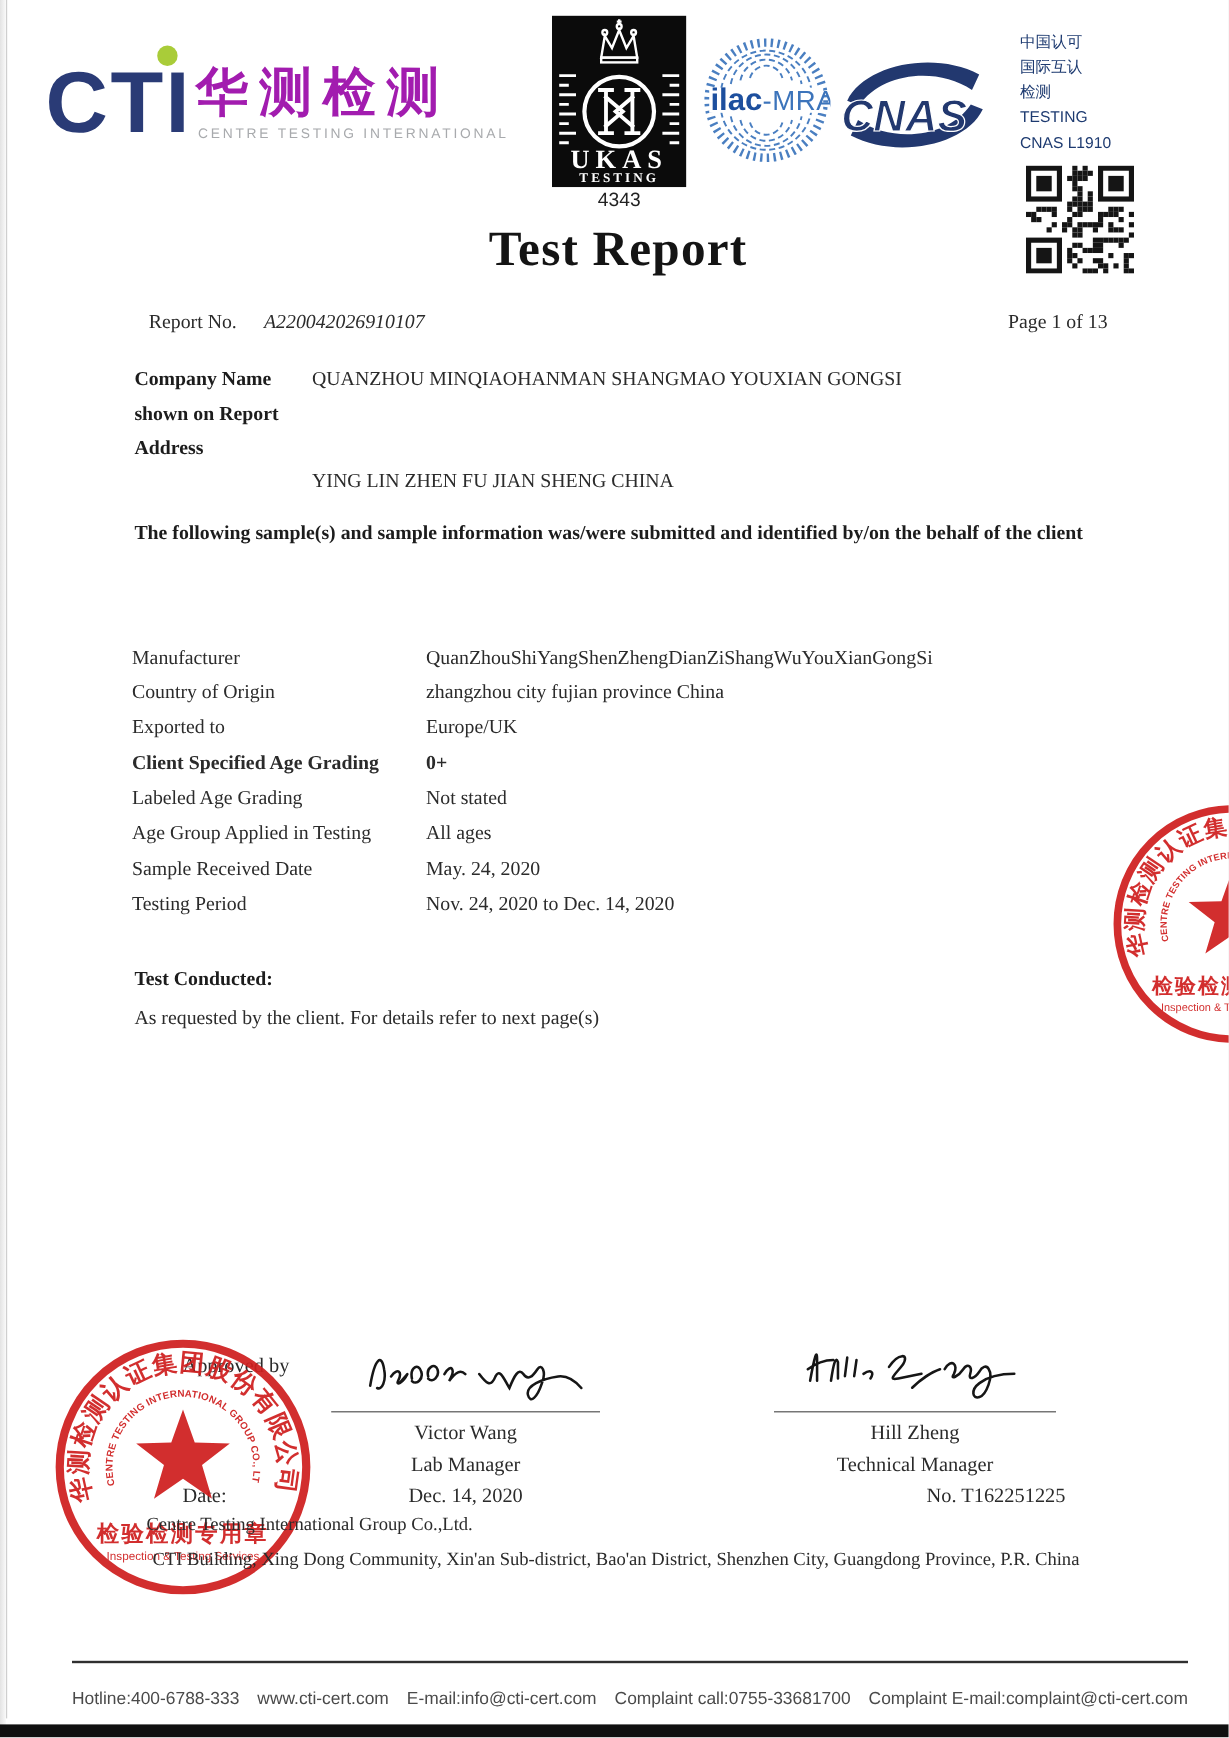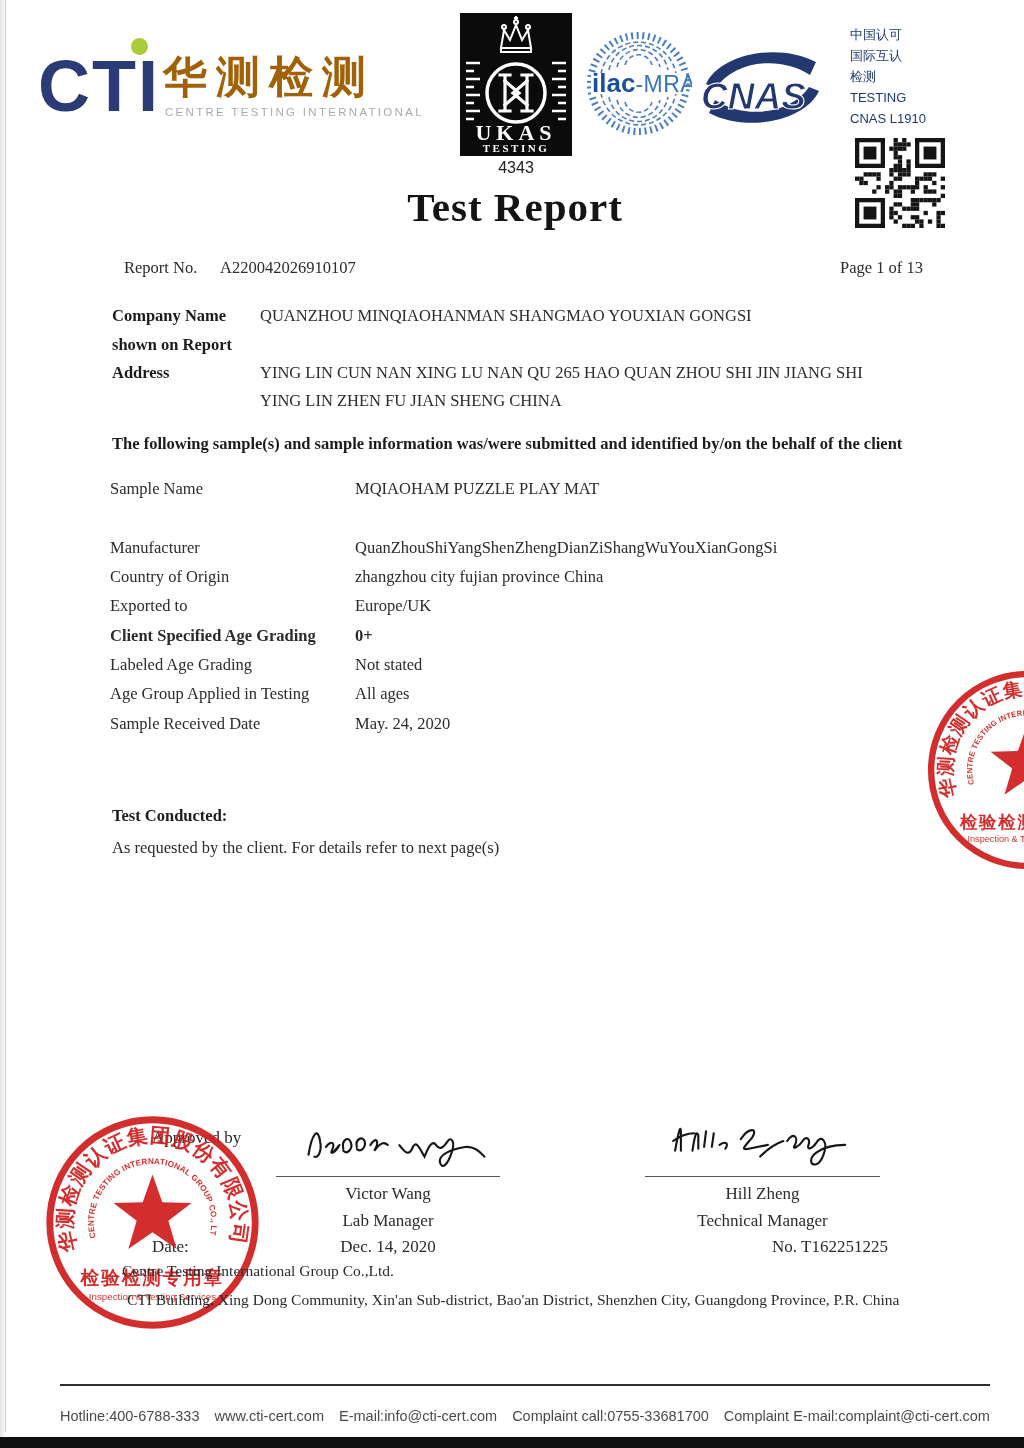--- a/index.html
+++ b/index.html
@@ -9,32 +9,32 @@
     font-family:"Liberation Serif", serif;color:#2b2b2b;
   }
   .abs{position:absolute;}
   .scan-edge{left:0;top:0;width:5px;height:100%;background:linear-gradient(to right,#e3e3e3,#fafafa);}
   .scan-line{left:5px;top:0;width:1px;height:1432px;background:#cfcfcf;}
 
   
   .cti-letters{left:38px;top:50px;font-family:"Liberation Sans",sans-serif;
     font-weight:bold;font-size:72px;line-height:1;color:#2a3b76;letter-spacing:2px;}
   .cti-dot{left:131px;top:38px;width:17px;height:17px;border-radius:50%;background:#a9cc39;}
-  .cti-cn{left:163px;top:56px;font-size:44px;line-height:1;color:#a16207;letter-spacing:9px;font-weight:bold;}
+  .cti-cn{left:163px;top:56px;font-size:44px;line-height:1;color:#a21caf;letter-spacing:9px;font-weight:bold;}
   .cti-sub{left:165px;top:106px;font-family:"Liberation Sans",sans-serif;font-size:11.5px;color:#a8aaad;letter-spacing:2.3px;}
 
   .ukas-num{left:460px;top:159px;width:112px;text-align:center;font-family:"Liberation Sans",sans-serif;font-size:16px;color:#222;}
   .accred{left:850px;top:24px;font-family:"Liberation Sans",sans-serif;font-size:13px;line-height:21px;color:#1d3a70;}
 
   .title{left:0;top:183px;width:1030px;text-align:center;font-size:41px;font-weight:bold;color:#141414;letter-spacing:1px;}
 
   .lbl{font-size:16.5px;}
   .blbl{font-size:16.5px;font-weight:bold;color:#1c1c1c;}
   .report-label{left:124px;top:258px;font-family:Liberation Serif, serif;}
-  .report-no{left:220px;top:258px;}
+  .report-no{left:220px;top:258px;font-style:italic;}
   .page-of{left:840px;top:258px;}
 
   .row-label{display:inline-block;width:245px;}
   .intro{left:112px;top:430px;width:812px;font-size:16.5px;font-weight:bold;line-height:28.5px;color:#1c1c1c;}
   .tc-head{left:112px;top:806px;}
   .tc-body{left:112px;top:838px;}
 
   .sigline{height:0;border-top:1.5px solid #555;}
   .sig-col{text-align:center;font-size:17px;}
 
@@ -264,33 +264,32 @@
 
   <div class="abs title">Test Report</div>
   <div class="abs lbl report-label">Report No.</div>
   <div class="abs lbl report-no">A220042026910107</div>
   <div class="abs lbl page-of">Page 1 of 13</div>
 
   <div class="abs blbl" style="left:112px;top:306px;">Company Name</div>
   <div class="abs lbl" style="left:260px;top:306px;">QUANZHOU MINQIAOHANMAN SHANGMAO YOUXIAN GONGSI</div>
   <div class="abs blbl" style="left:112px;top:335px;">shown on Report</div>
   <div class="abs blbl" style="left:112px;top:363px;">Address</div>
-  <div class="abs lbl" style="left:260px;top:363px;">YING LIN CUN NAN XING LU NAN QU 265 HAO QUAN ZHOU SHI JIN JIANG SHI</div>
   <div class="abs lbl" style="left:260px;top:391px;">YING LIN ZHEN FU JIAN SHENG CHINA</div>
 
   <div class="abs intro">The following sample(s) and sample information was/were submitted and identified by/on the behalf of the client</div>
 
-  <div class="abs lbl" style="left:110px;top:479px;"><span class="row-label">Sample Name</span><span>MQIAOHAM PUZZLE PLAY MAT</span></div>
   <div class="abs lbl" style="left:110px;top:538px;"><span class="row-label">Manufacturer</span><span>QuanZhouShiYangShenZhengDianZiShangWuYouXianGongSi</span></div>
   <div class="abs lbl" style="left:110px;top:567px;"><span class="row-label">Country of Origin</span><span>zhangzhou city fujian province China</span></div>
   <div class="abs lbl" style="left:110px;top:596px;font-family:Liberation Serif, serif;"><span class="row-label">Exported to</span><span>Europe/UK</span></div>
   <div class="abs lbl" style="left:110px;top:626px;font-weight:bold;"><span class="row-label">Client Specified Age Grading</span><span>0+</span></div>
   <div class="abs lbl" style="left:110px;top:655px;"><span class="row-label">Labeled Age Grading</span><span>Not stated</span></div>
   <div class="abs lbl" style="left:110px;top:684px;"><span class="row-label">Age Group Applied in Testing</span><span>All ages</span></div>
   <div class="abs lbl" style="left:110px;top:714px;"><span class="row-label">Sample Received Date</span><span>May. 24, 2020</span></div>
+  <div class="abs lbl" style="left:110px;top:743px;"><span class="row-label">Testing Period</span><span>Nov. 24, 2020 to Dec. 14, 2020</span></div>
 
   <div class="abs blbl tc-head">Test Conducted:</div>
   <div class="abs lbl tc-body">As requested by the client. For details refer to next page(s)</div>
 
   <svg class="abs stamp" style="left:922px;top:665px;" width="210" height="210" viewBox="0 0 230 230">
     <use href="#cti-stamp"></use>
   </svg>
 
   <div class="abs" style="left:152px;top:1128px;font-size:17px;">Approved by</div>
 

